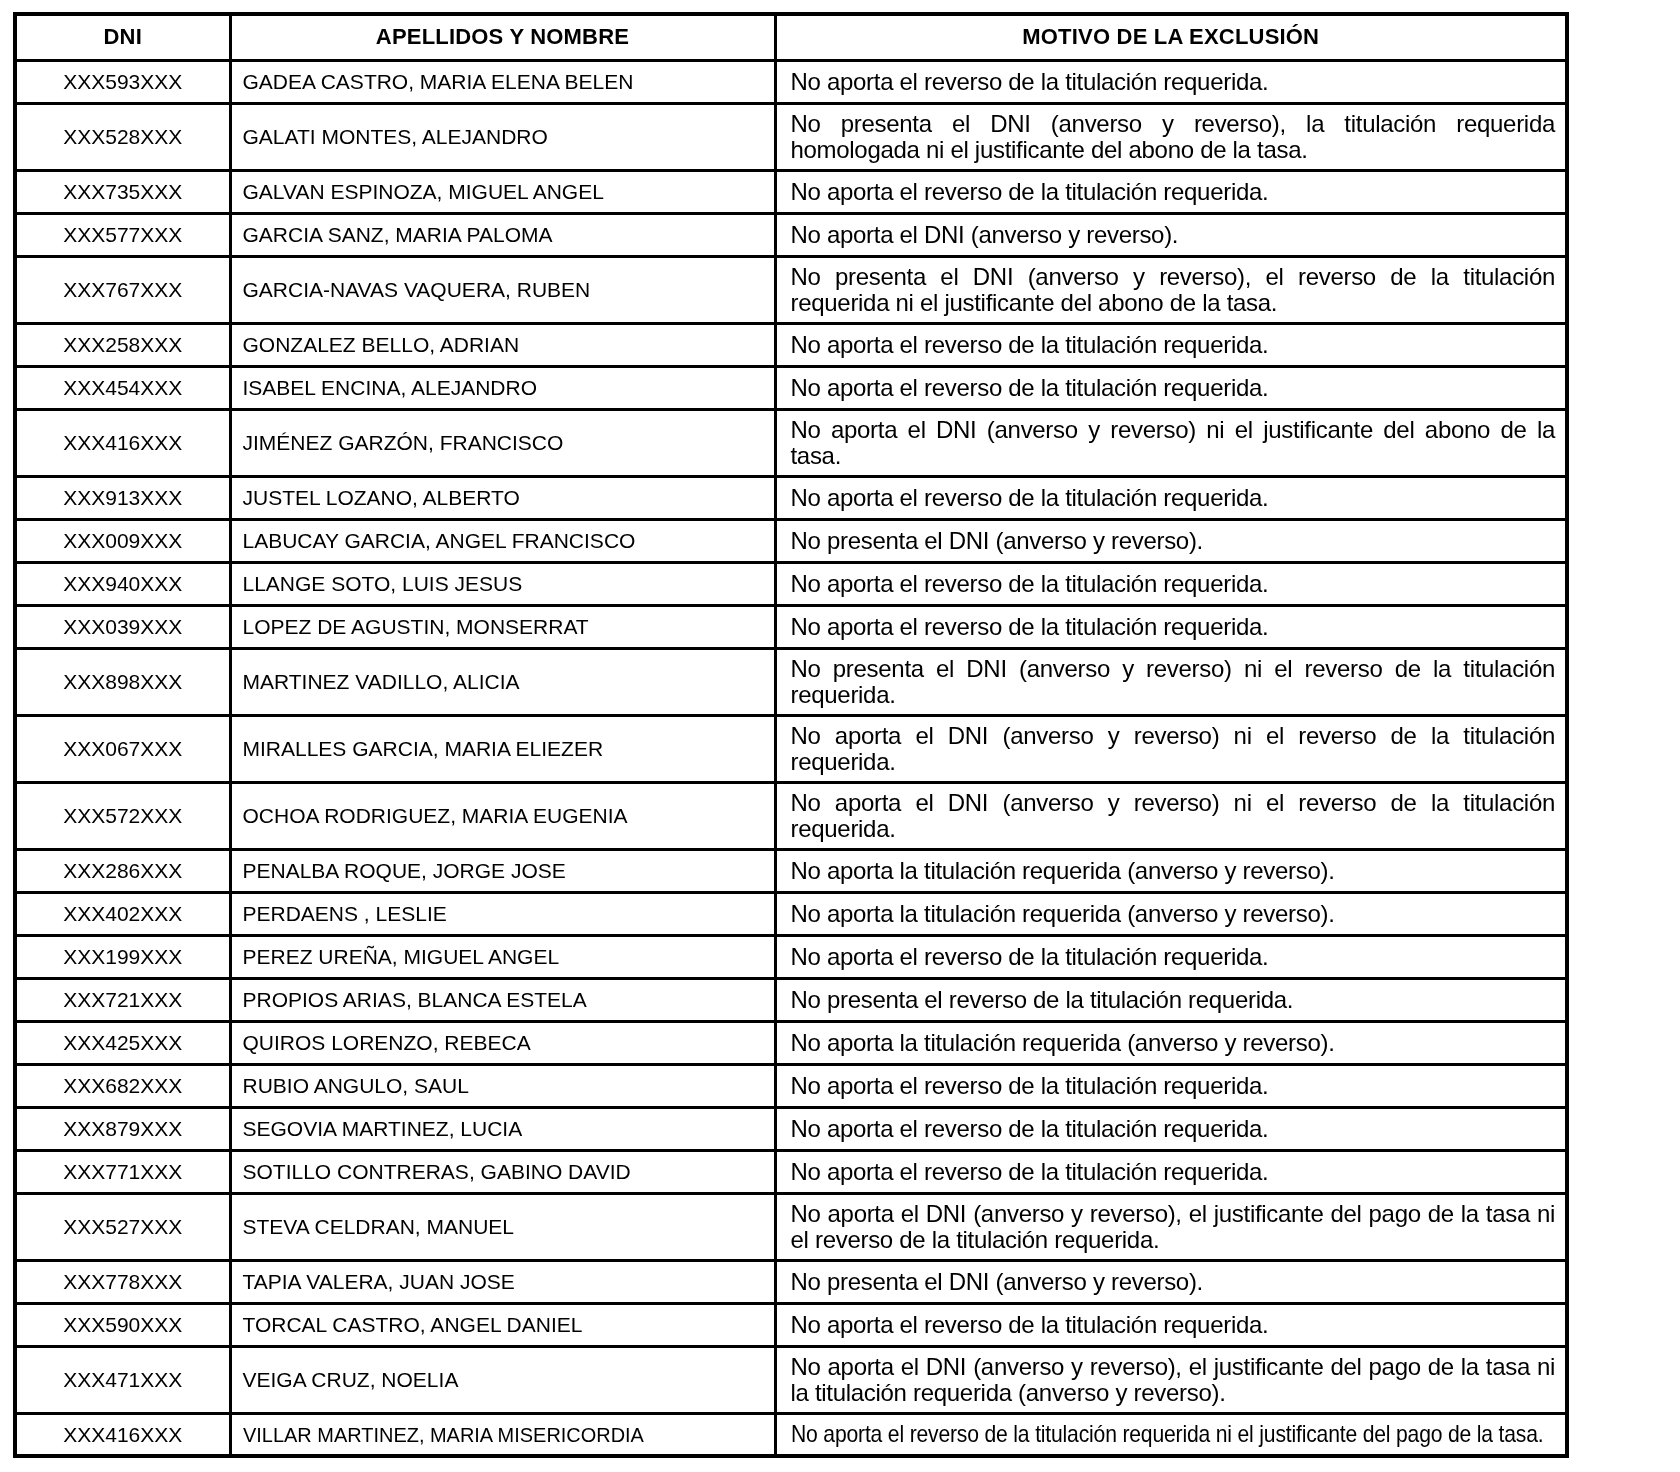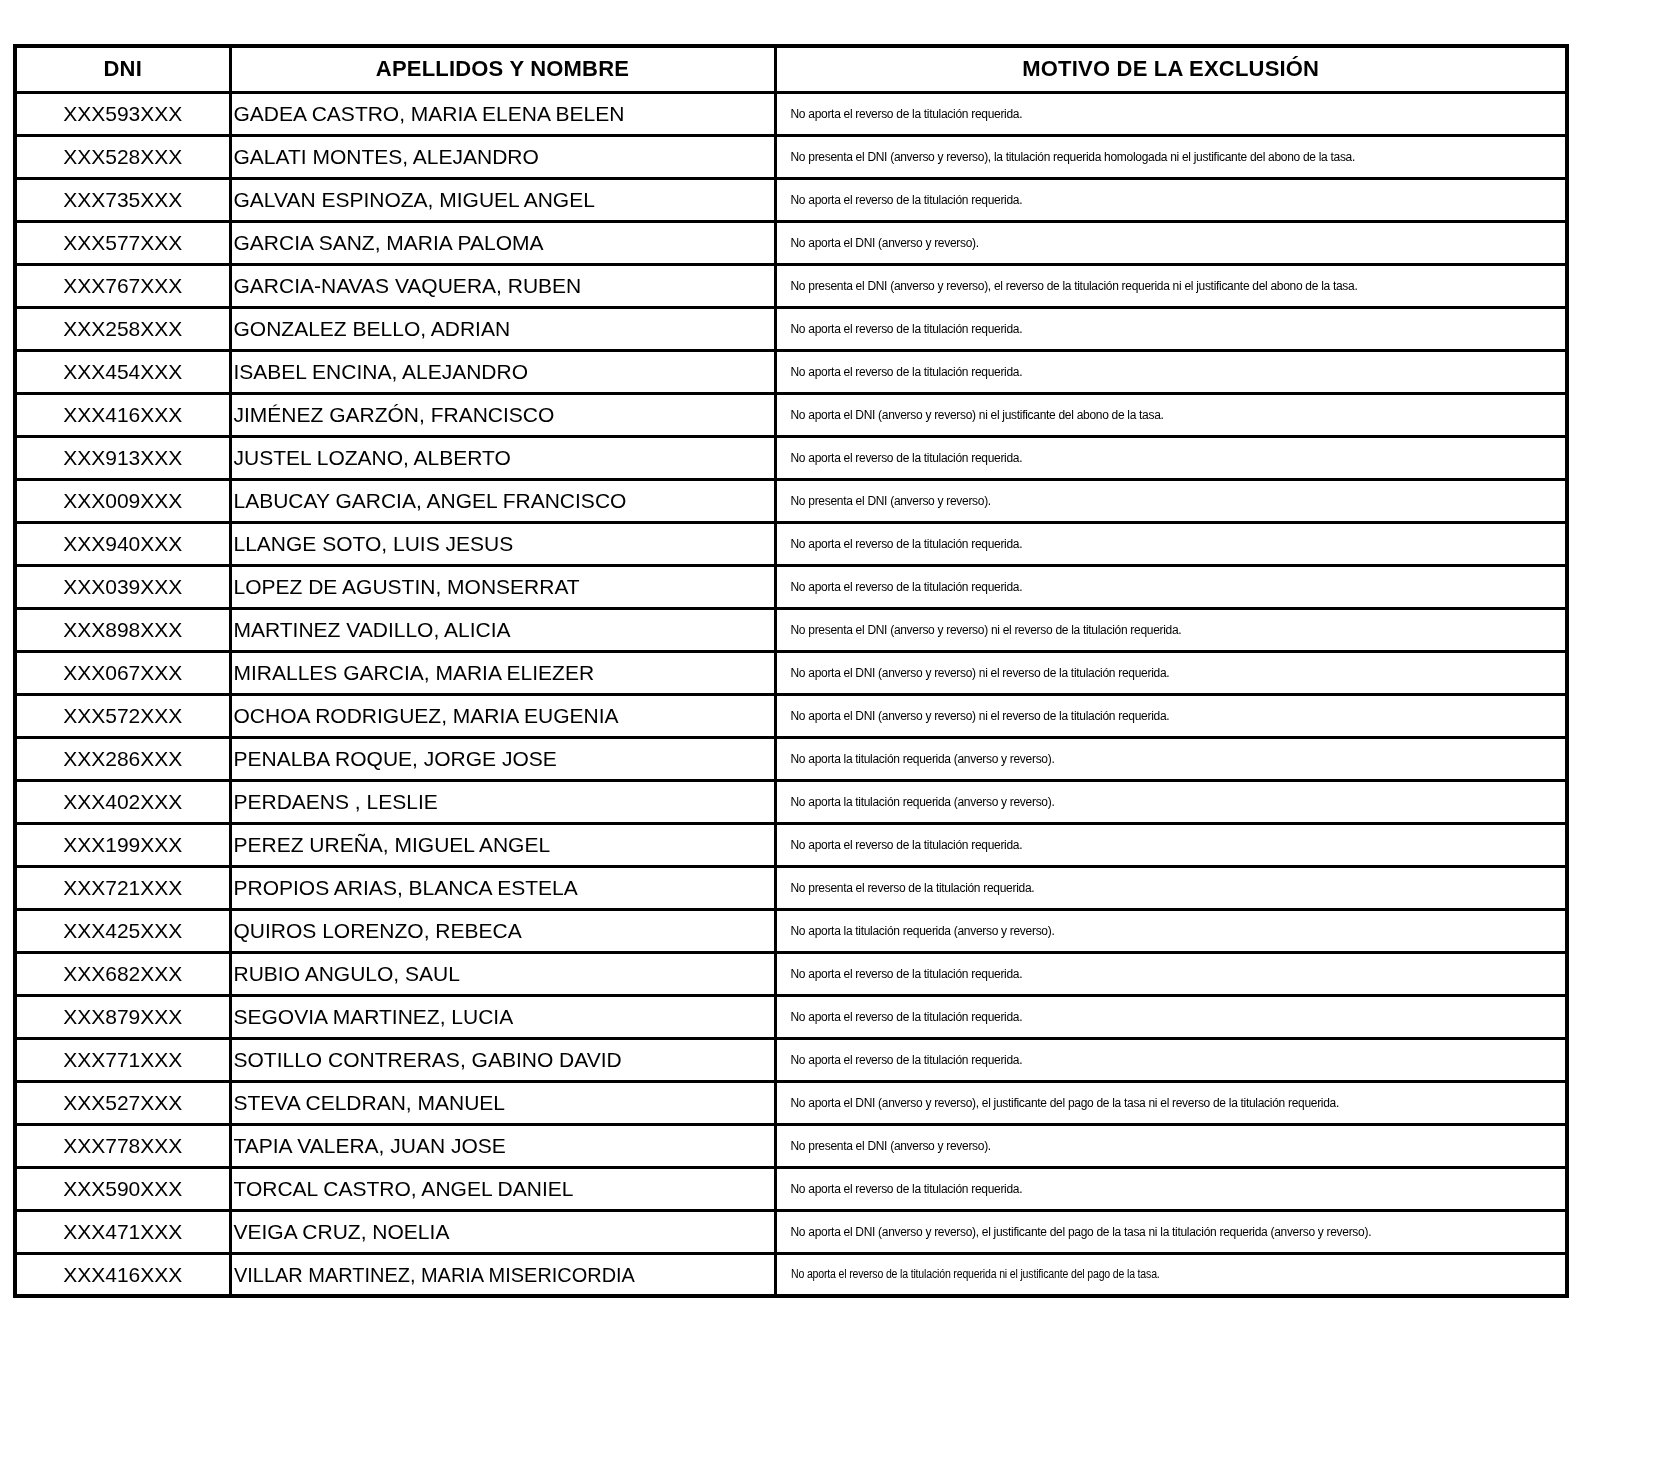--- a/index.html
+++ b/index.html
@@ -12,21 +12,20 @@
     overflow: hidden;
     font-family: "Liberation Sans", "DejaVu Sans", sans-serif;
     color: #000;
     -webkit-font-smoothing: antialiased;
   }
   .sheet {
     position: relative;
     width: 1680px;
     height: 1040px;
     background: #ffffff;
-    margin-top: 32px;
   }
   table.excl-table {
     position: absolute;
     left: 13px;
     top: 12px;
     width: 1552px;
     border-collapse: collapse;
     table-layout: fixed;
     border: 4px solid #000;
   }
@@ -54,26 +53,26 @@
     padding: 6px 8px;
     line-height: 27px;
   }
   td.dni {
     text-align: center;
     font-size: 21px;
   }
   td.name {
     text-align: left;
     font-size: 21px;
-    padding-left: 2px;
+    padding-left: 11px;
     white-space: nowrap;
   }
   td.motivo {
     text-align: justify;
-    font-size: 12px;
+    font-size: 24px;
     letter-spacing: -0.3px;
     line-height: 26px;
     padding-left: 14px;
     padding-right: 10px;
     hyphens: none;
   }
   
   .fitx {
     display: inline-block;
     transform: scaleX(0.88);

